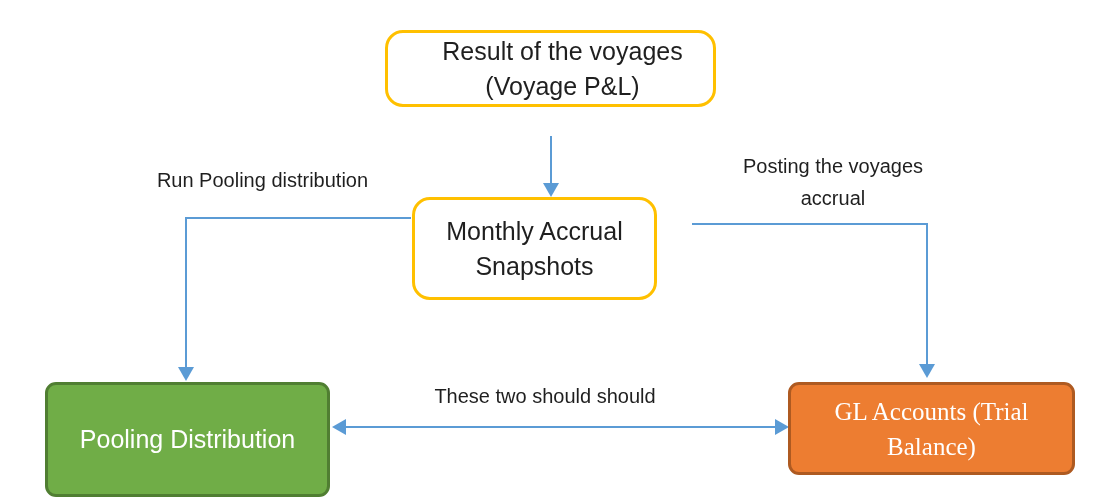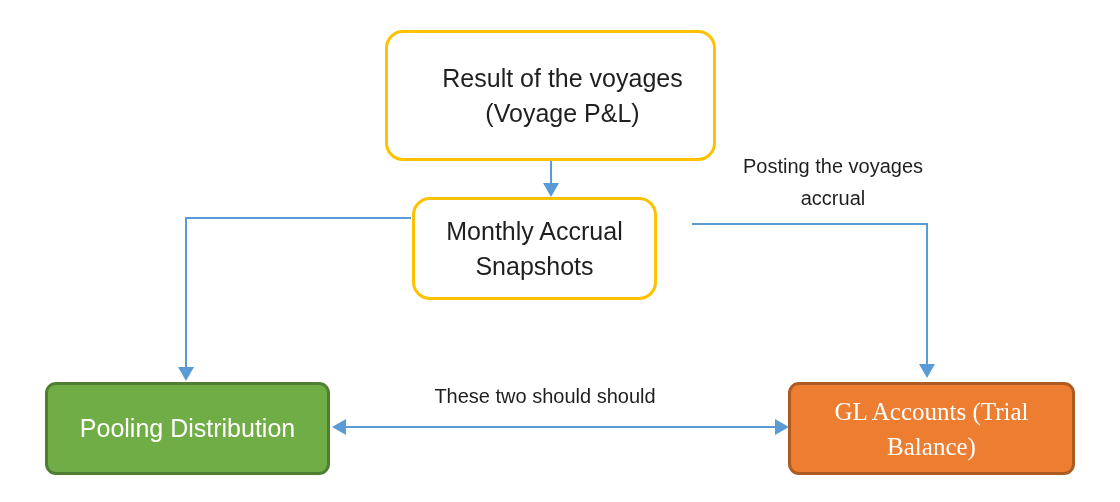--- a/index.html
+++ b/index.html
@@ -53,24 +53,24 @@
     white-space: pre-line;
     line-height: 1.4;
   }
   .node-yellow {
     background: #ffffff;
     border: 3.5px solid var(--yellow-border);
     border-radius: 18px;
     color: var(--node-text-dark);
     font-size: 25px;
   }
-  .node-result    { left: 385px; top: 30px;  width: 331px; height: 131px; padding-left: 24px; }
+  .node-result    { left: 385px; top: 30px;  width: 331px; height: 77px; padding-left: 24px; }
   .node-snapshots { left: 412px; top: 197px; width: 245px; height: 103px; }
   .node-green {
-    left: 45px; top: 382px; width: 285px; height: 93px;
+    left: 45px; top: 382px; width: 285px; height: 115px;
     background: var(--green-fill);
     border: 3px solid var(--green-border);
     border-radius: 11px;
     color: var(--node-text-light);
     font-size: 25px;
   }
   .node-orange {
     left: 788px; top: 382px; width: 287px; height: 93px;
     background: var(--orange-fill);
     border: 3px solid var(--orange-border);
@@ -125,19 +125,20 @@
 (Voyage P&amp;L)</div>
 
   <div class="node node-yellow node-snapshots">Monthly Accrual
 Snapshots</div>
 
   <div class="node node-green">Pooling Distribution</div>
 
   <div class="node node-orange">GL Accounts (Trial
 Balance)</div>
 
+  <div class="edge-label label-run-pooling">Run Pooling distribution</div>
 
   <div class="edge-label label-posting">Posting the voyages
 accrual</div>
 
   <div class="edge-label label-match">These two should should</div>
 
 </div>
 
 </body></html>

